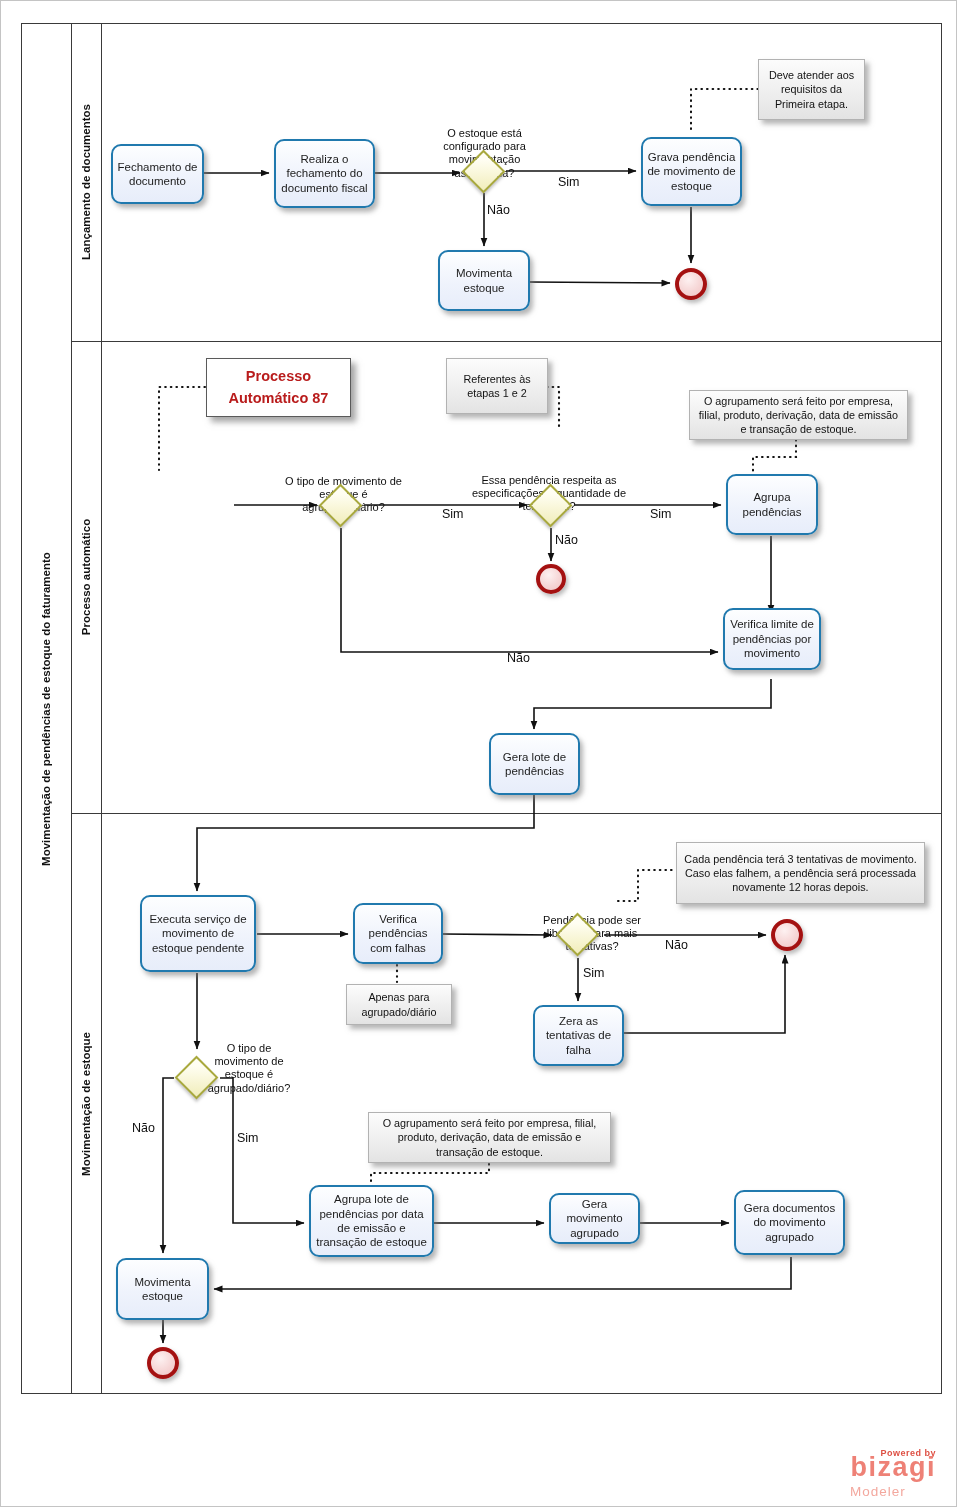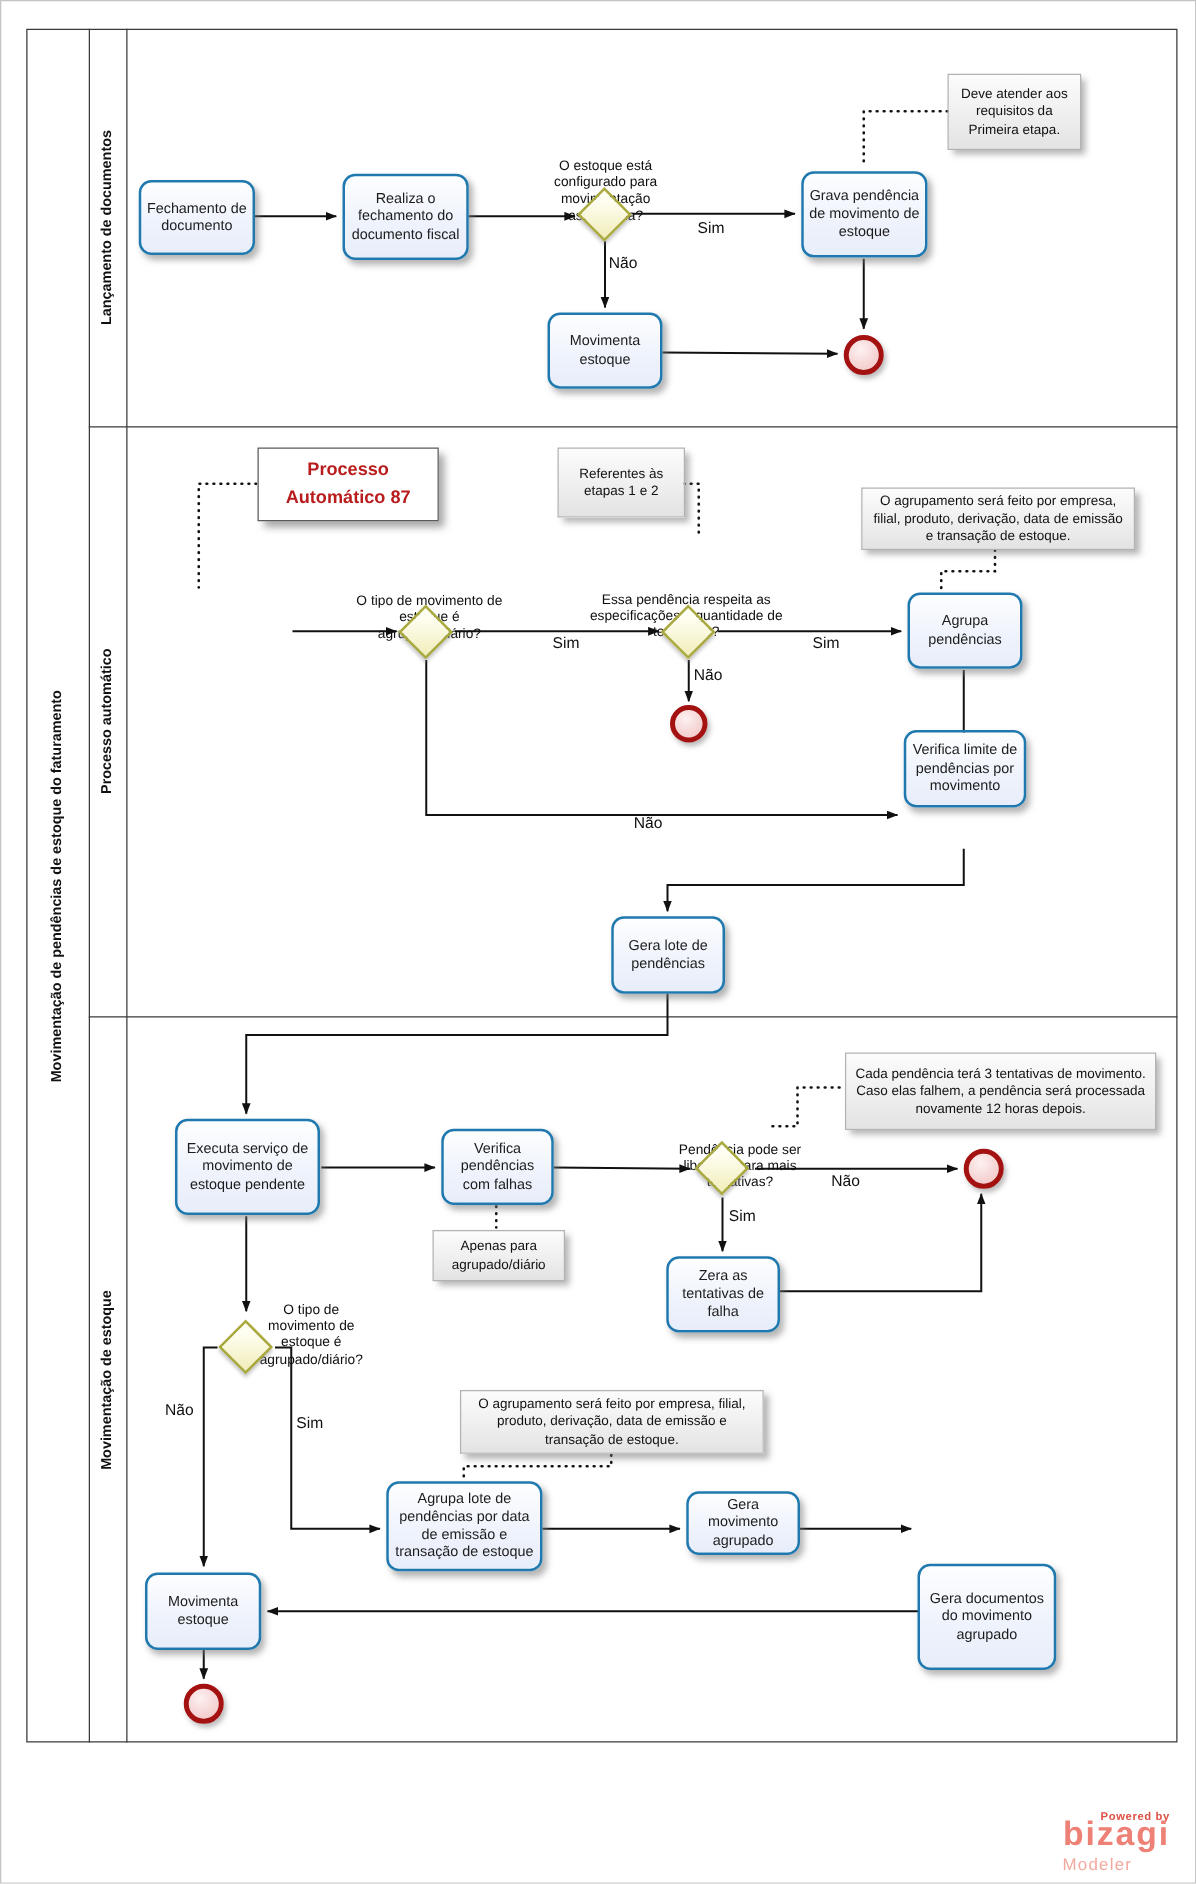--- a/index.html
+++ b/index.html
@@ -139,21 +139,21 @@
   <div class="elabel" style="left:441px;top:506px;">Sim</div>
   <div class="qlabel" style="left:470px;top:429px;width:156px;">Essa pendência respeita as especificações e quantidade de tentativas?</div>
   <div class="gw" style="left:534px;top:489px;"></div>
   <div class="elabel" style="left:649px;top:506px;">Sim</div>
   <div class="elabel" style="left:554px;top:532px;">Não</div>
   <div class="endev" style="left:535px;top:563px;width:30px;height:30px;"></div>
   <div class="task" style="left:725px;top:473px;width:92px;height:61px;">
     <span>Agrupa pendências</span>
   </div>
   <div class="elabel" style="left:506px;top:650px;">Não</div>
-  <div class="task" style="left:722px;top:583px;width:98px;height:62px;">
+  <div class="task" style="left:722px;top:607px;width:98px;height:62px;">
     <span>Verifica limite de pendências por movimento</span>
   </div>
   <div class="task" style="left:488px;top:732px;width:91px;height:62px;">
     <span>Gera lote de pendências</span>
   </div>
 
   <div class="task" style="left:139px;top:894px;width:116px;height:77px;">
     <span>Executa  serviço de movimento de estoque pendente</span>
   </div>
   <div class="task" style="left:352px;top:902px;width:90px;height:61px;">
@@ -179,21 +179,21 @@
   <div class="elabel" style="left:236px;top:1130px;">Sim</div>
   <div class="note" style="left:367px;top:1111px;width:243px;height:51px;">
     <span>O agrupamento será feito por empresa, filial, produto, derivação, data de emissão e transação de estoque.</span>
   </div>
   <div class="task" style="left:308px;top:1184px;width:125px;height:72px;text-align:center;">
     <span>Agrupa lote de pendências por data de emissão e transação de estoque</span>
   </div>
   <div class="task" style="left:548px;top:1192px;width:91px;height:51px;">
     <span>Gera movimento agrupado</span>
   </div>
-  <div class="task" style="left:733px;top:1250px;width:111px;height:85px;">
+  <div class="task" style="left:733px;top:1189px;width:111px;height:65px;">
     <span>Gera documentos do movimento agrupado</span>
   </div>
   <div class="task" style="left:115px;top:1257px;width:93px;height:62px;">
     <span>Movimenta estoque</span>
   </div>
   <div class="endev" style="left:146px;top:1346px;"></div>
 
   <div class="bz-powered">Powered by</div>
   <div class="bz-name">bizagi</div>
   <div class="bz-modeler">Modeler</div>

